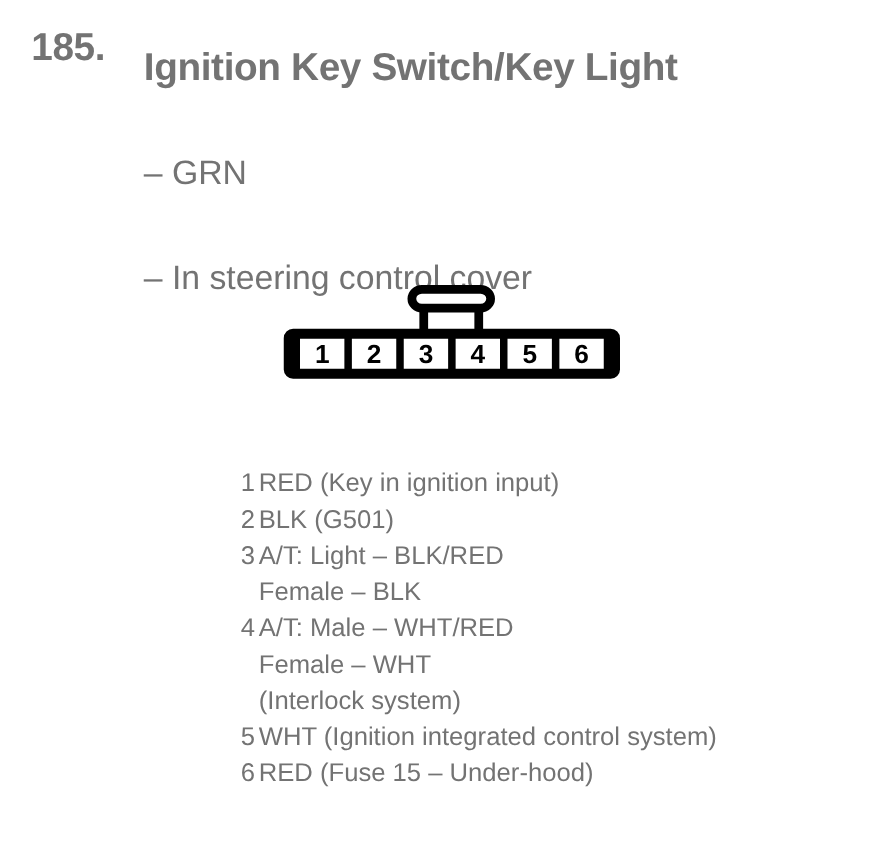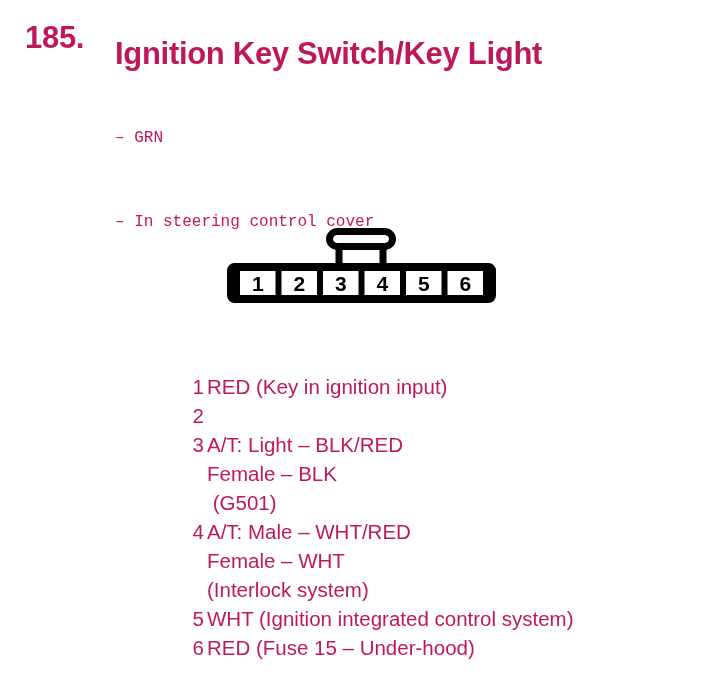--- a/index.html
+++ b/index.html
@@ -5,21 +5,21 @@
   html, body {
     margin: 0;
     padding: 0;
     background: #ffffff;
   }
   .page {
     position: relative;
     width: 704px;
     height: 676px;
     background: #ffffff;
-    color: #be185d;
+    color: #737373;
     font-family: "Liberation Sans", sans-serif;
     overflow: hidden;
   }
   .heading {
     position: absolute;
     left: 0;
     top: 20px;
     width: 704px;
     font-weight: bold;
     font-size: 31px;
@@ -34,24 +34,23 @@
   }
   .heading .title {
     position: absolute;
     left: 115px;
     top: 16px;
   }
   .bullets {
     position: absolute;
     left: 115px;
     top: 68px;
-    font-size: 16px;
+    font-size: 27px;
     line-height: 28px;
     white-space: pre-wrap;
-    font-family: Liberation Mono, monospace;
   }
   .connector {
     position: absolute;
     left: 212px;
     top: 222px;
   }
   .connector text {
     font-family: "Liberation Sans", sans-serif;
     font-weight: bold;
     font-size: 21px;
@@ -124,28 +123,30 @@
 
     <div class="pin-entry">
       <div class="pin-num">1</div>
       <div class="pin-lines">
         <div class="pin-line">RED (Key in ignition input)</div>
       </div>
     </div>
 
     <div class="pin-entry">
       <div class="pin-num">2</div>
+      <div class="pin-lines">
+        <div class="pin-line">BLK (G501)</div>
+      </div>
     </div>
 
     <div class="pin-entry">
       <div class="pin-num">3</div>
       <div class="pin-lines">
         <div class="pin-line">A/T: Light – BLK/RED</div>
         <div class="pin-line">Female – BLK</div>
-        <div class="pin-line"> (G501)</div>
       </div>
     </div>
 
     <div class="pin-entry">
       <div class="pin-num">4</div>
       <div class="pin-lines">
         <div class="pin-line">A/T: Male – WHT/RED</div>
         <div class="pin-line">Female – WHT</div>
         <div class="pin-line">(Interlock system)</div>
       </div>

